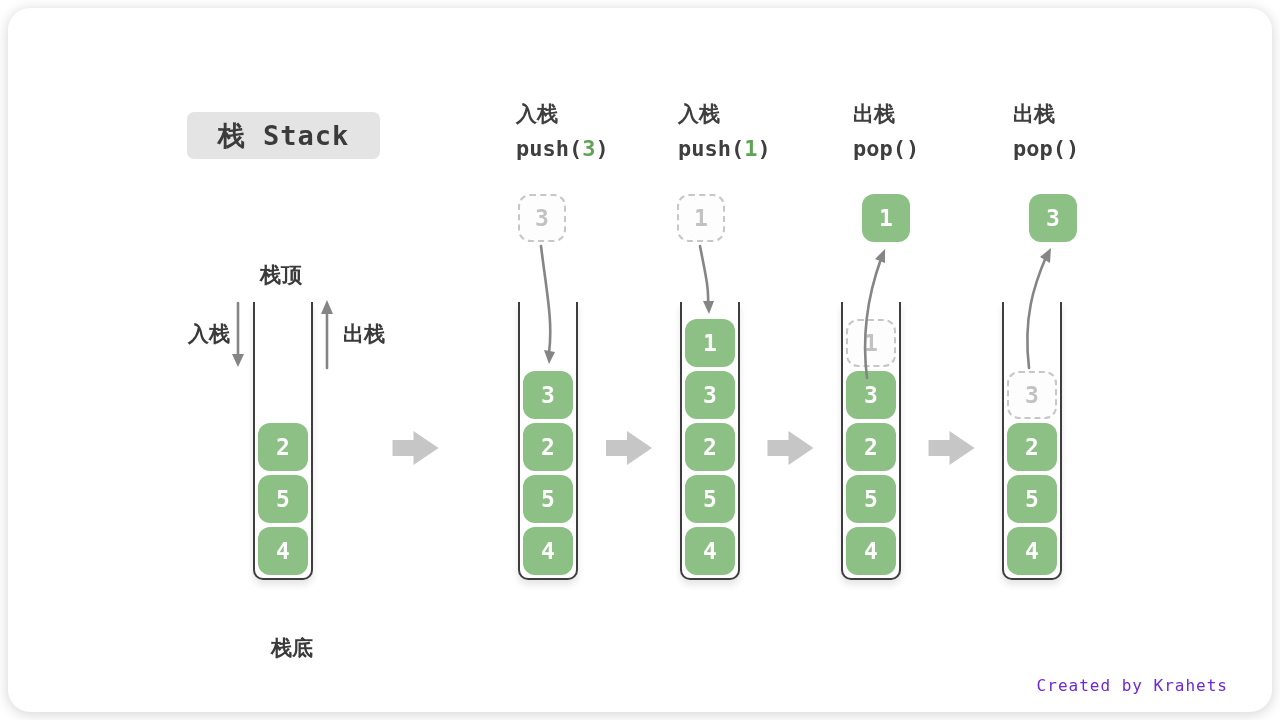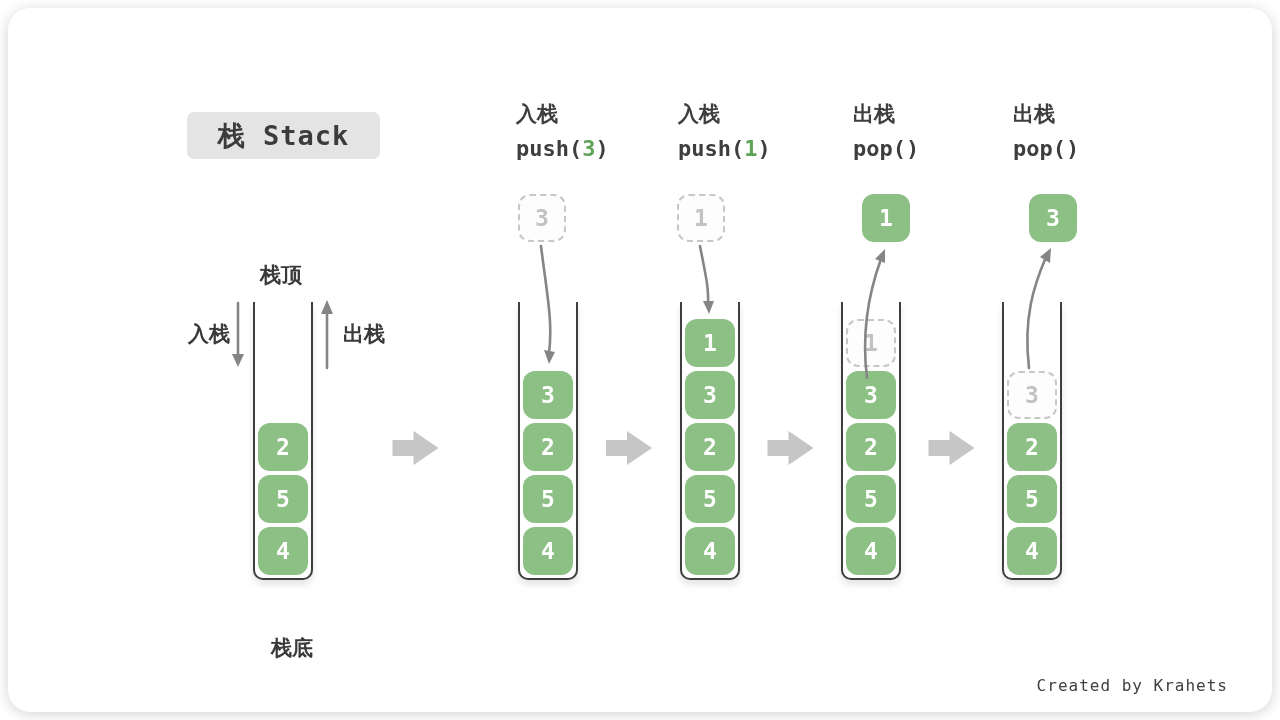--- a/index.html
+++ b/index.html
@@ -74,21 +74,21 @@
   }
   
   .overlay{position:absolute;left:0;top:0;width:1264px;height:704px;pointer-events:none;}
   .arrow-line{stroke:#858585;stroke-width:2.6;fill:none;stroke-linecap:round;}
   .arrow-head{fill:#858585;stroke:none;}
   .block-arrow{fill:#c6c6c6;stroke:none;}
   
   .watermark{
     position:absolute;right:44px;top:668px;
     font-family:"DejaVu Sans Mono","Liberation Mono",monospace;
-    font-size:16px;color:#404040;letter-spacing:1px;
+    font-size:16px;color:#6d28d9;letter-spacing:1px;
   }
 </style>
 </head>
 <body>
 
 <div class="canvas">
 
   <div class="title-box">栈 Stack</div>
 
   <div id="ops">

